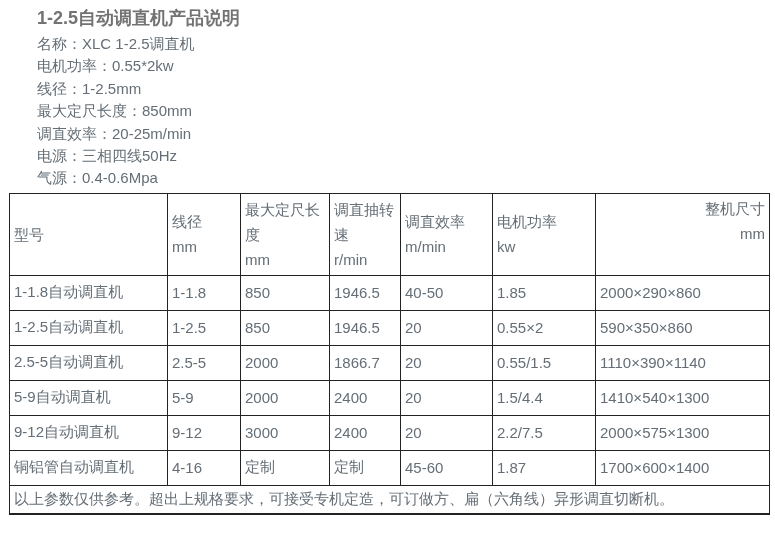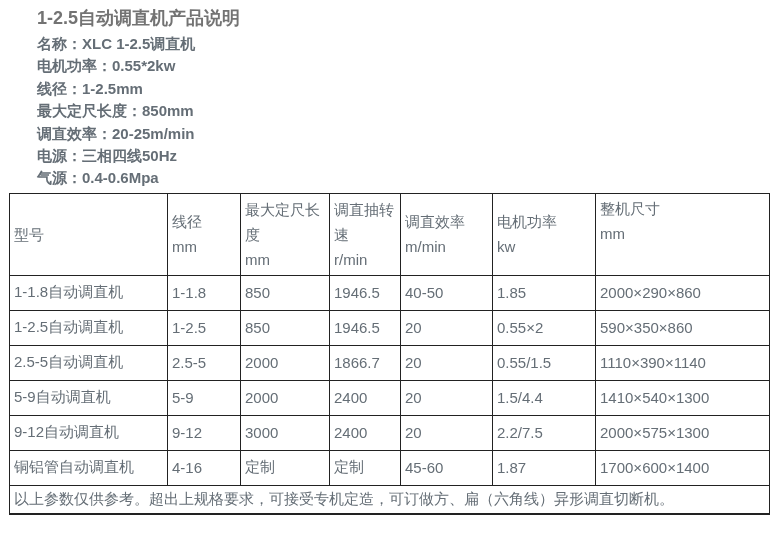--- a/index.html
+++ b/index.html
@@ -19,21 +19,20 @@
     color: #737373;
   }
   .specs {
     margin-left: 37px;
   }
   .spec-line {
     font-size: 15px;
     line-height: 22.4px;
     color: #656e76;
     white-space: nowrap;
-    font-weight: bold;
   }
   table.spec-table {
     border-collapse: collapse;
     table-layout: fixed;
     width: 760px;
     margin: 3px 0 0 9px;
     border: 1px solid #222222;
     border-bottom: 2px solid #222222;
   }
   table.spec-table th,
@@ -41,21 +40,21 @@
     border: 1px solid #222222;
     font-weight: normal;
     text-align: left;
     color: #656e76;
     font-size: 15px;
     padding: 2px 4px;
     overflow: hidden;
   }
   thead tr { height: 82px; }
   thead th { vertical-align: middle; line-height: 25px; }
-  thead th.valign-top { vertical-align: top; }
+  thead th.valign-top { vertical-align: top; text-align: right; }
   thead th .h-label,
   thead th .h-unit {
     display: block;
     word-break: break-all;
   }
   .h-unit:empty { display: none; }
   tbody tr.data-row { height: 35px; }
   tbody td { vertical-align: middle; white-space: nowrap; margin-top: 34px; }
   tbody tr.footer-row { height: 29px; }
   tbody tr.footer-row td { white-space: nowrap; }

